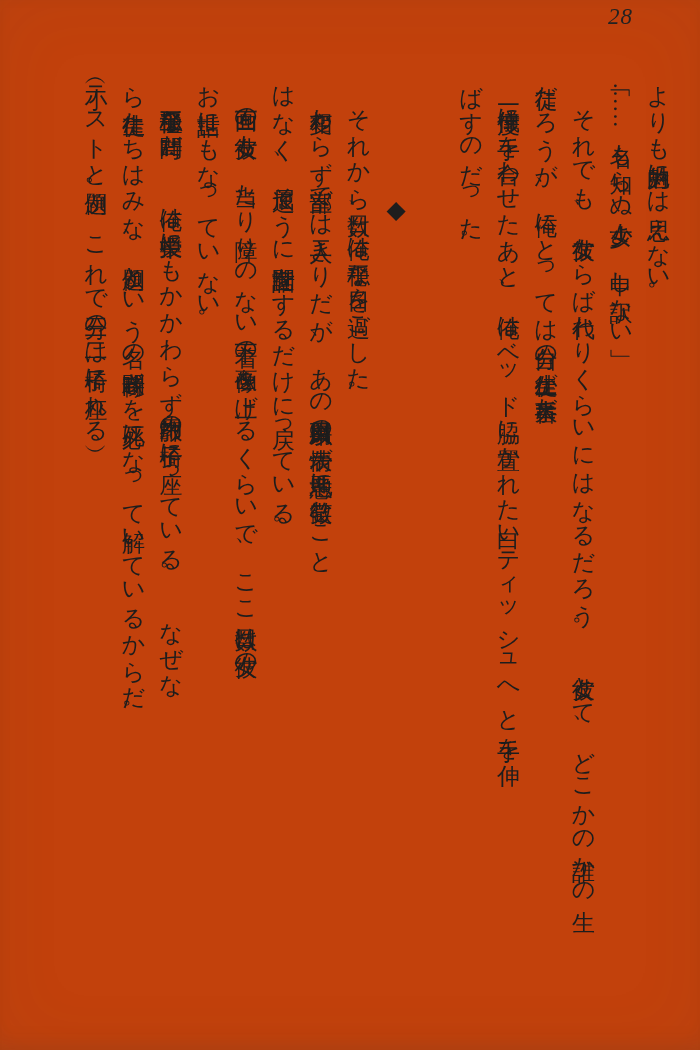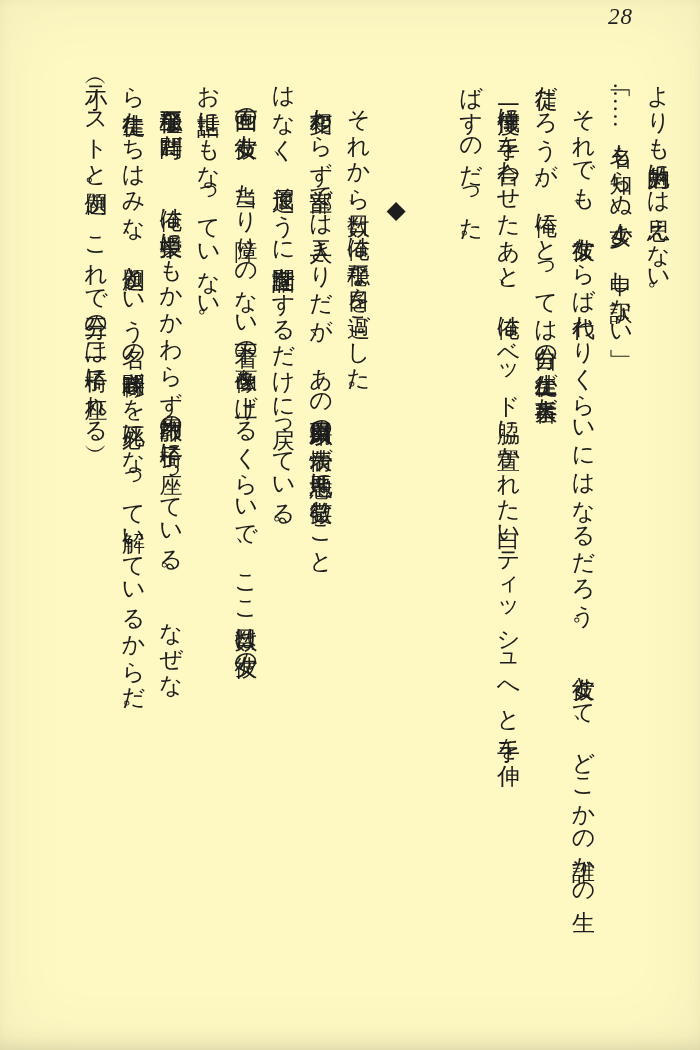--- a/index.html
+++ b/index.html
@@ -47,21 +47,21 @@
   .tline.blank {
     block-size: 37.5px;
   }
   .tline.separator {
     font-size: 25px;
   }
 </style>
 </head>
 <body>
 
-<div class="page" style="background-color: #fef9c3; color: rgb(29, 29, 29);">
+<div class="page" style="background-color: #c2410c; color: rgb(29, 29, 29);">
   <div class="page-number">28</div>
   <div class="text-area">
       <div class="tline">よりも魅力的には思えない。</div>
       <div class="tline" style="text-indent: 0.5em;">「……名も知らぬ少女よ、申し訳ない」</div>
       <div class="tline" style="text-indent: 1em;">それでも、彼女ならば代わりくらいにはなるだろう。　彼女とて、どこかの誰かの生</div>
       <div class="tline">徒だろうが、俺にとっては自分の生徒が一番大事だ。</div>
       <div class="tline" style="text-indent: 1em;">一度律儀に手を合わせたあと、俺はベッド脇に置かれた白いティッシュへと手を伸</div>
       <div class="tline">ばすのだった。</div>
       <div class="tline blank"></div>
       <div class="tline separator" style="text-indent: 5em;">◆</div>

